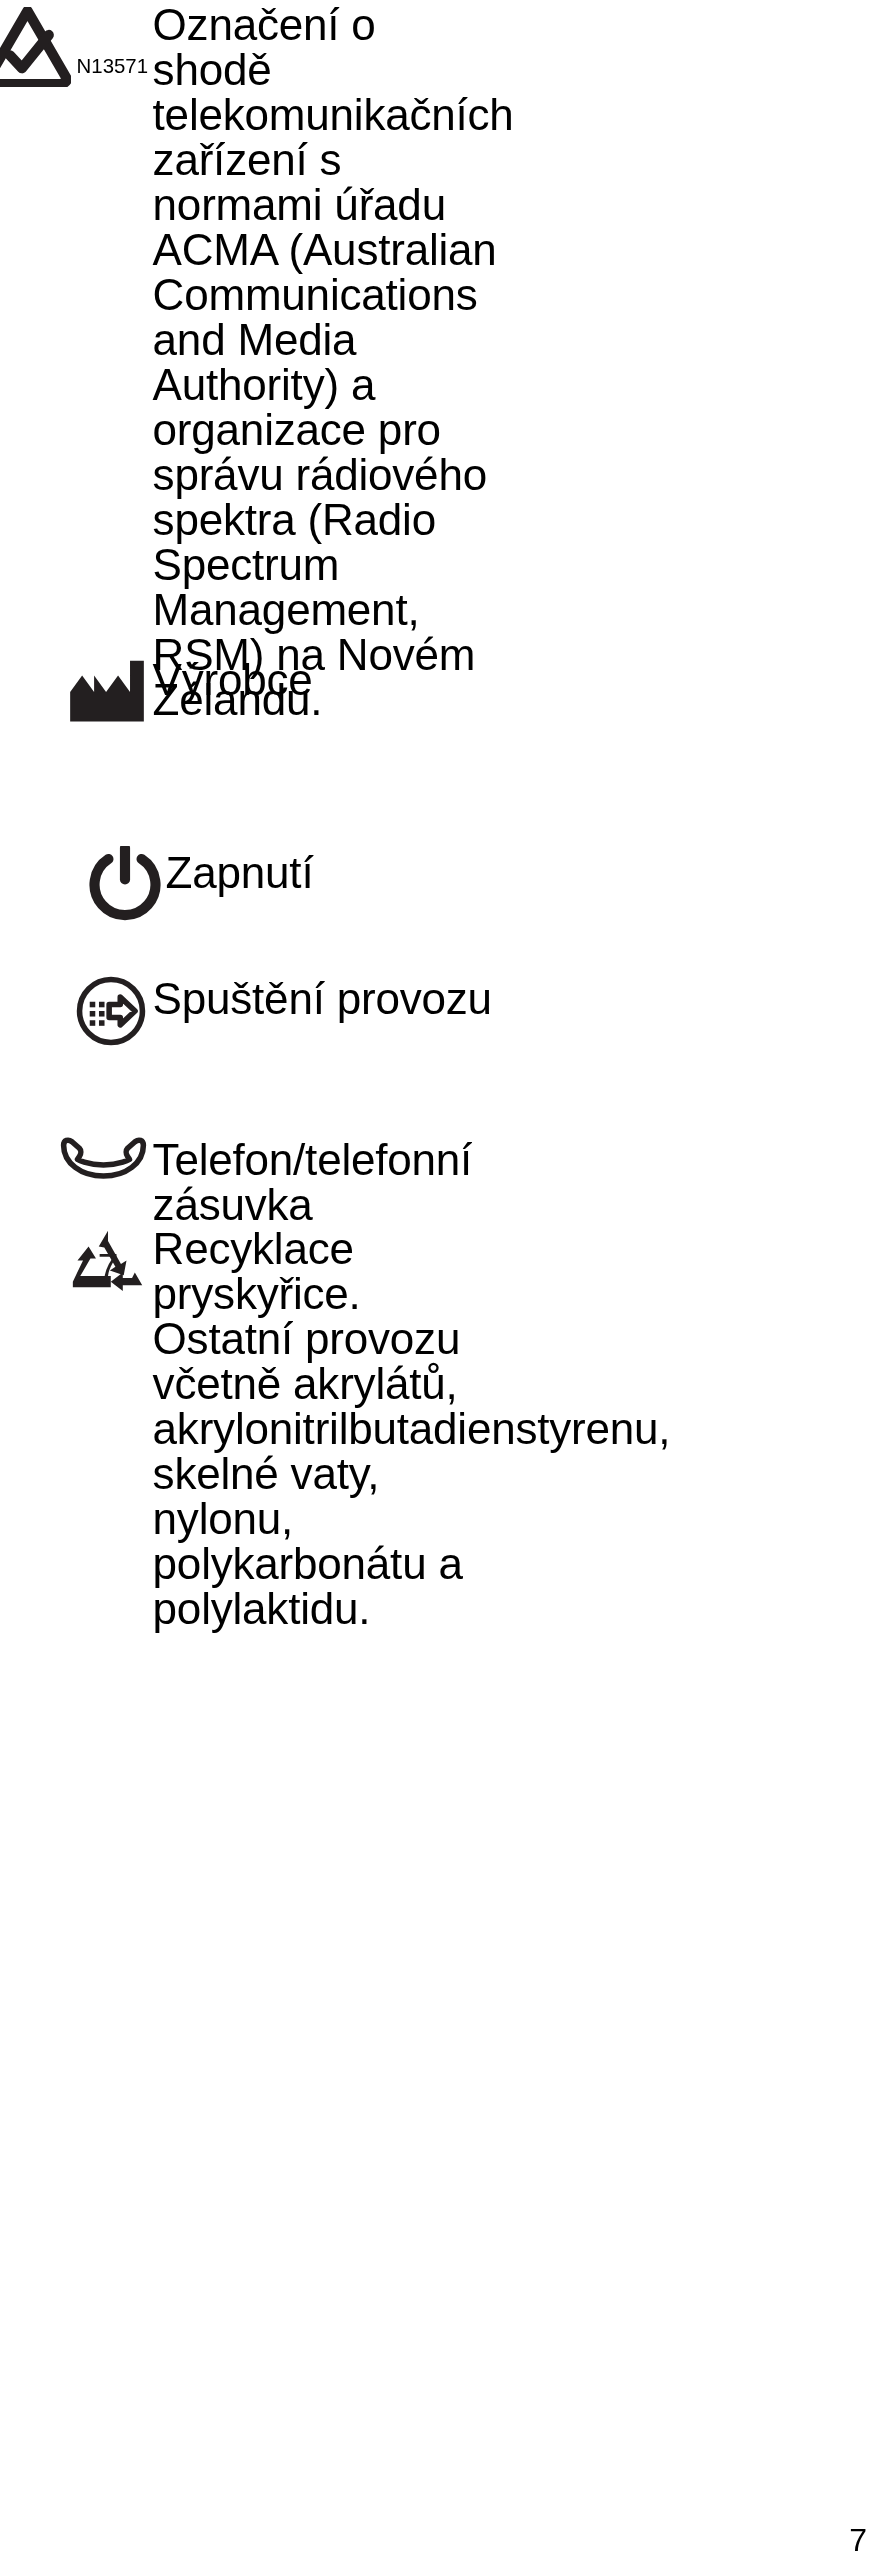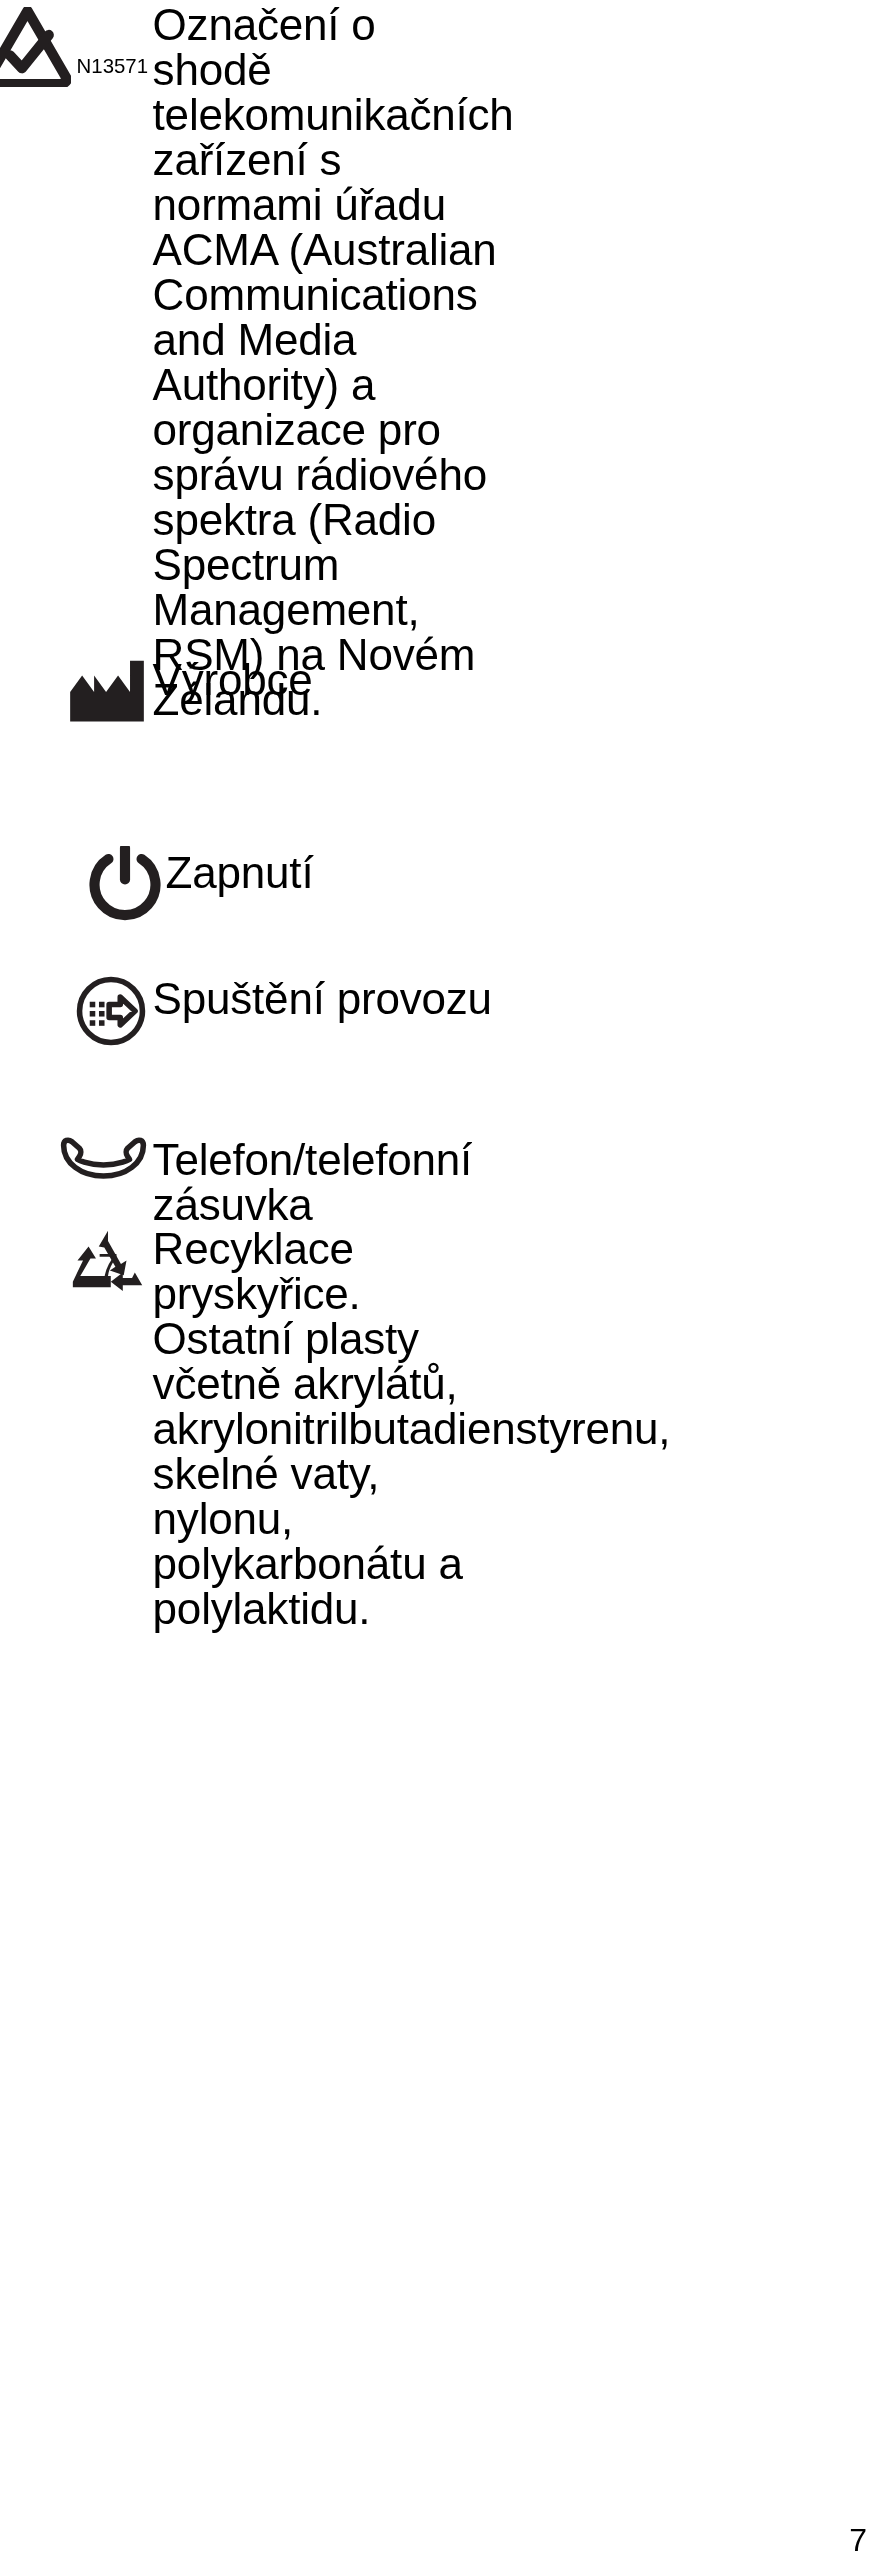--- a/index.html
+++ b/index.html
@@ -211,21 +211,21 @@
 
               <path d="M70 46 L78 60 L57 60 L57 66 L44 56 L57 46 L57 52 L67 52 Z" transform="translate(2,2)"></path>
 
               <path d="M22 18 L30 31 L24 31 L13 50 L46 50 L46 62 L5 62 L5 56 L16 33 L10 33 Z" transform="translate(0,2)"></path>
             </g>
             <text x="43" y="56" font-family="'Liberation Sans', sans-serif" font-size="40" font-weight="400" text-anchor="middle" fill="#231f20">7</text>
           </svg>
         </span>
       </div>
       <div class="text-cell">
-        <p class="desc">Recyklace pryskyřice. Ostatní plasty včetně akrylátů, akrylonitrilbutadienstyrenu, skelné vaty, nylonu, polykarbonátu a polylaktidu.</p>
+        <p class="desc">Recyklace pryskyřice. Ostatní provozu včetně akrylátů, akrylonitrilbutadienstyrenu, skelné vaty, nylonu, polykarbonátu a polylaktidu.</p>
       </div>
     </div>
 
   </div>
 
   <div class="page-number">7</div>
 
 </div>
 
 

